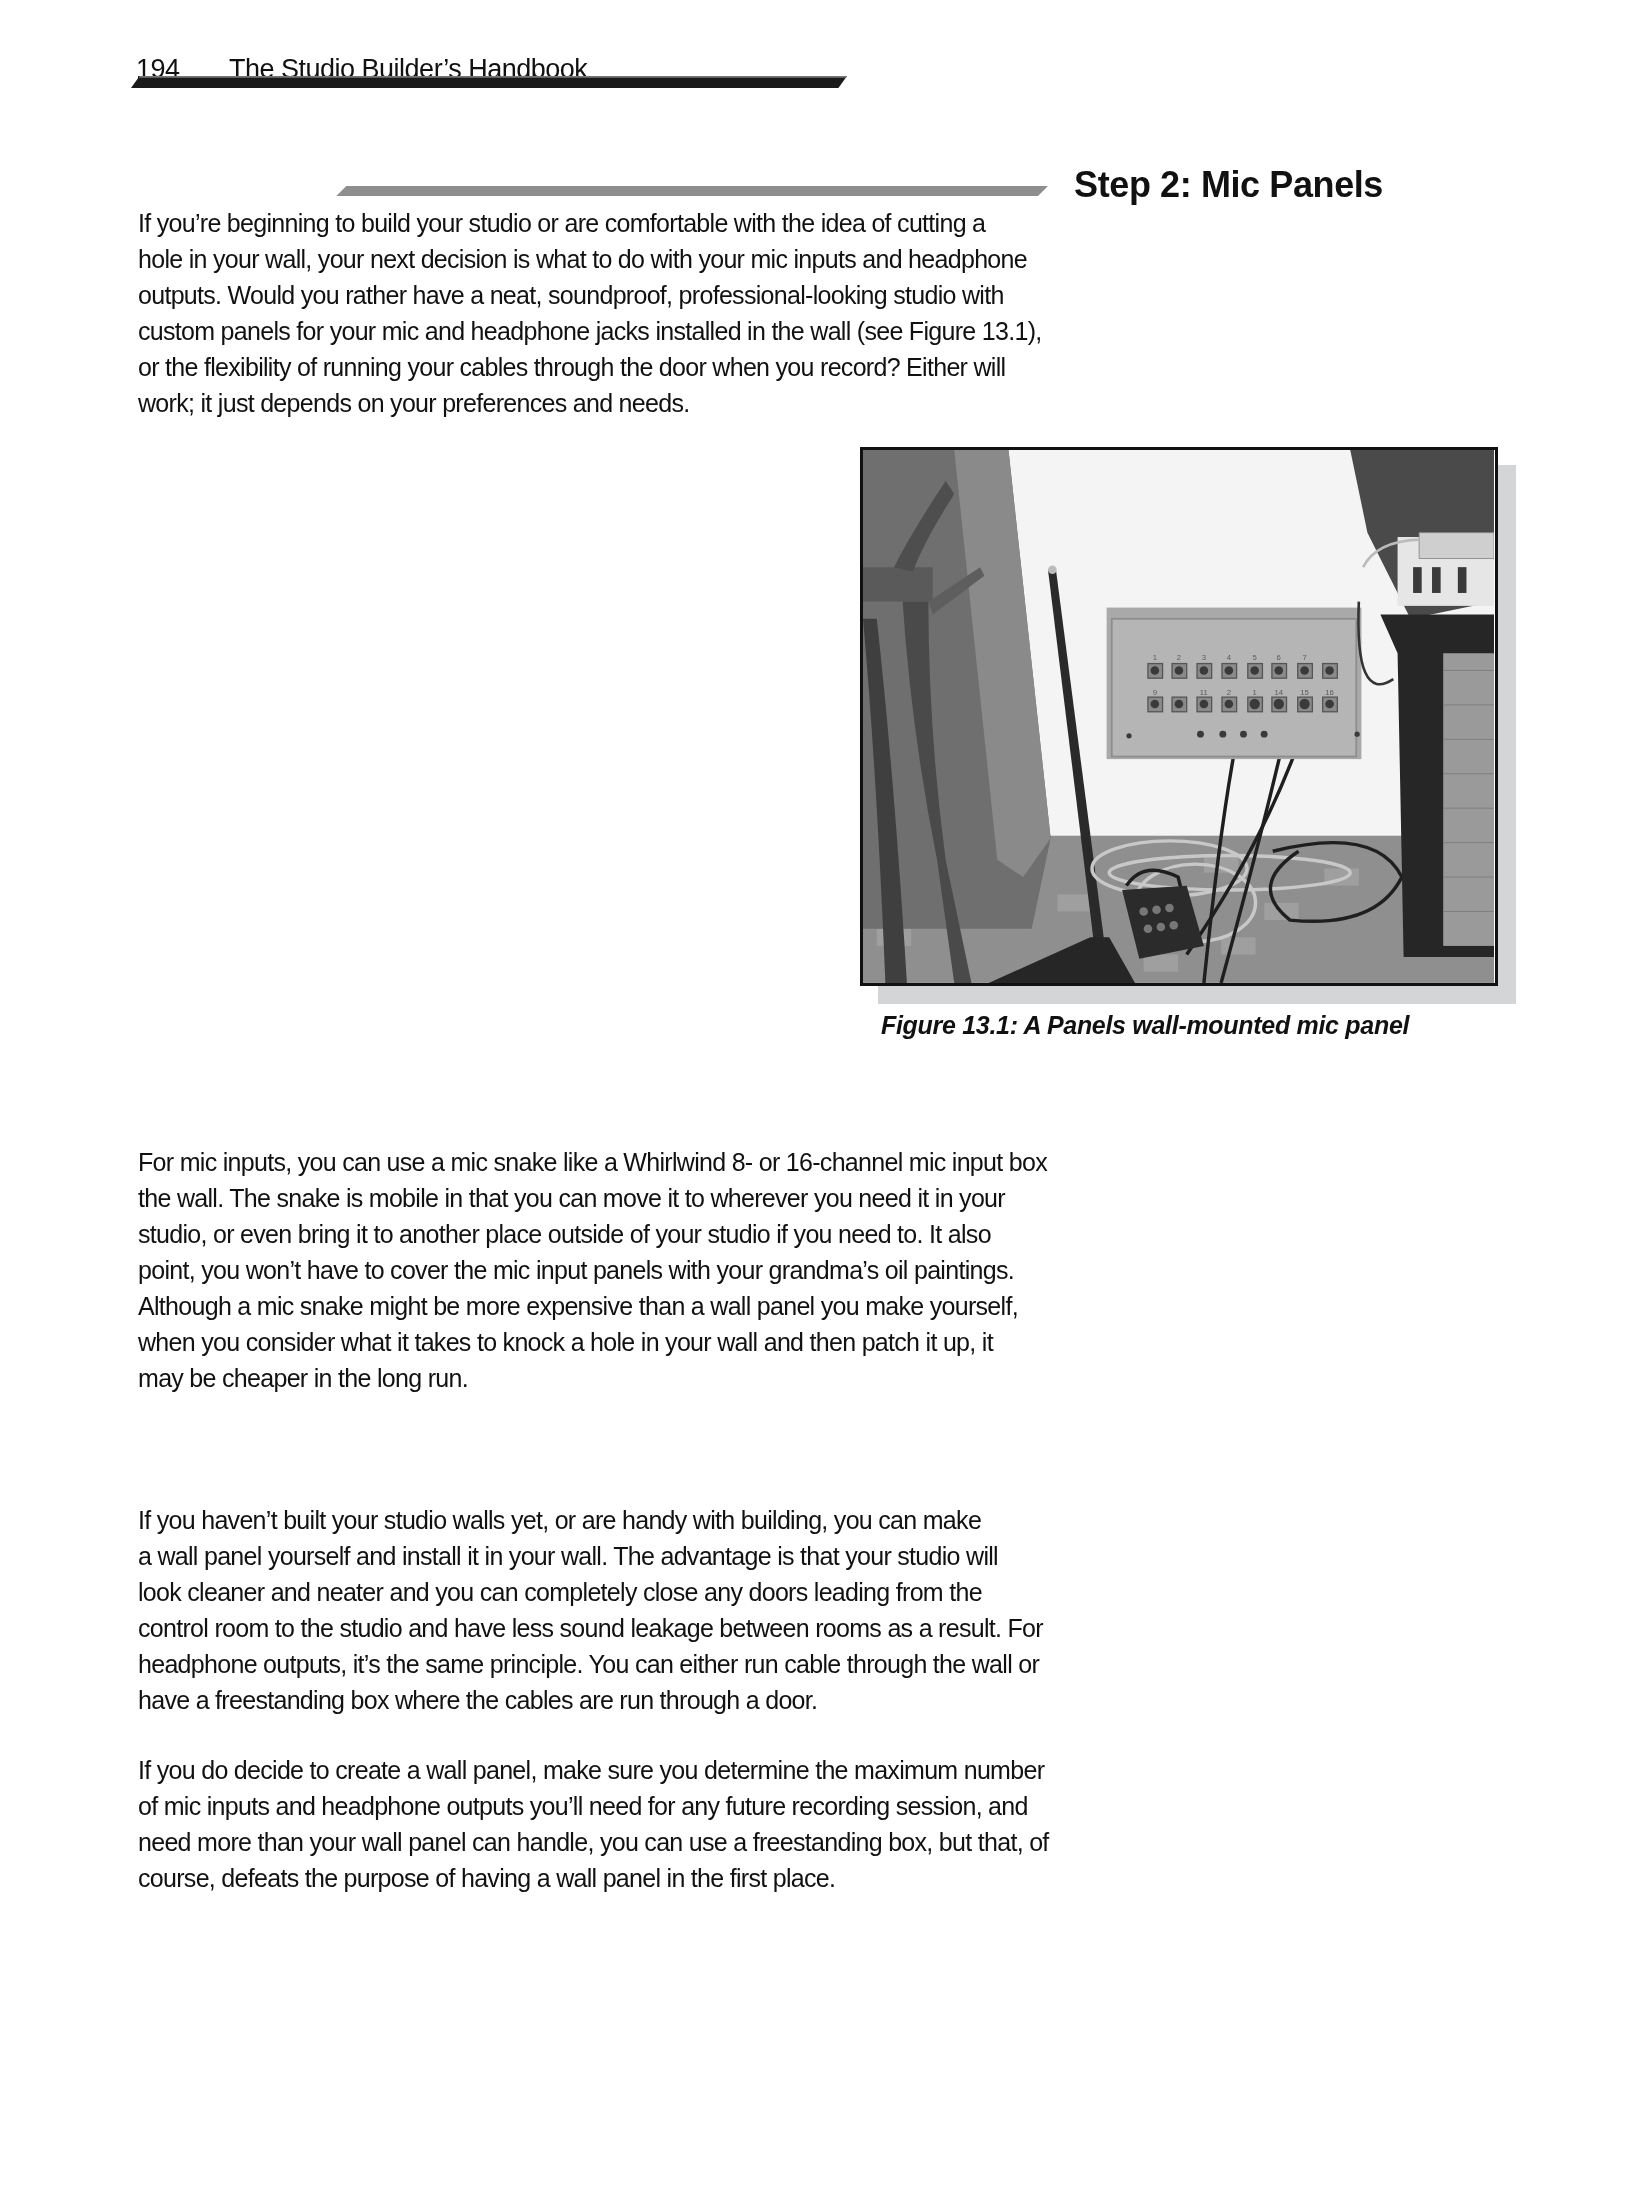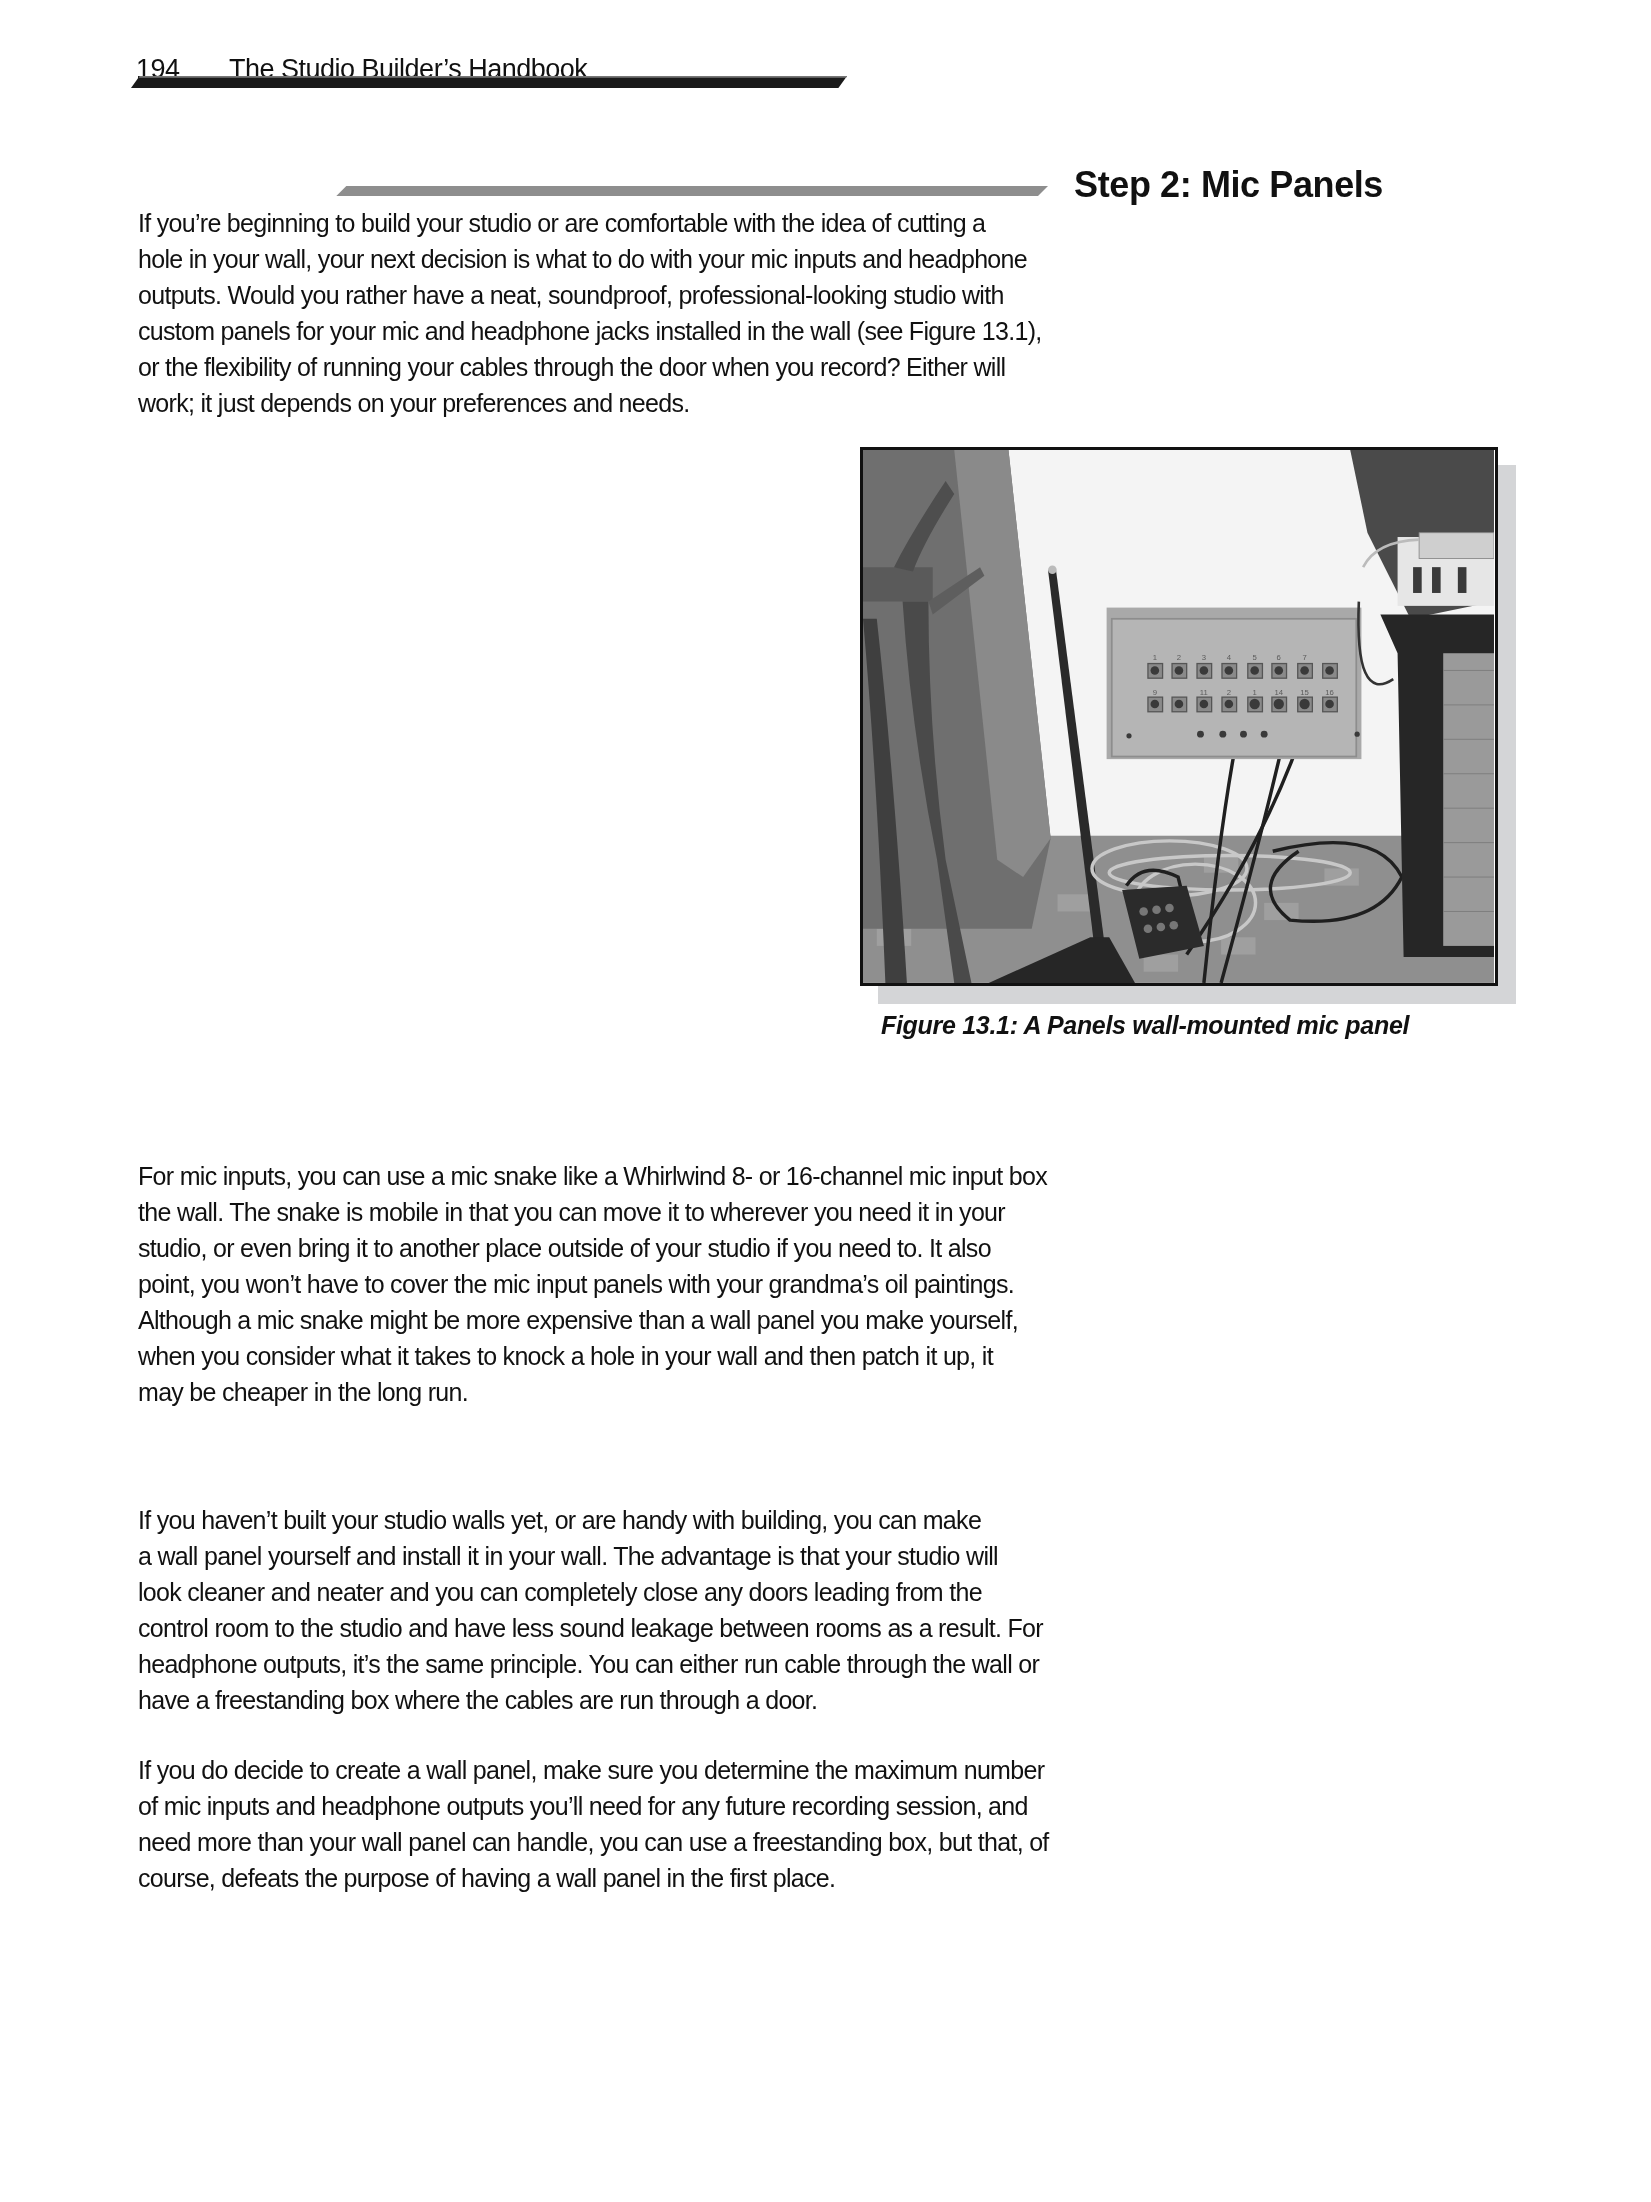--- a/index.html
+++ b/index.html
@@ -177,21 +177,21 @@
         <line x1="1678" y1="980" x2="1737" y2="980"></line>
       <line x1="1678" y1="1020" x2="1737" y2="1020"></line>
         <line x1="1678" y1="1060" x2="1737" y2="1060"></line>
     </g>
     <path d="M1585,660 Q1600,630 1650,628" fill="none" stroke="#bbb" stroke-width="3"></path>
     <path d="M1580,700 Q1575,820 1620,790" fill="none" stroke="#333" stroke-width="3"></path>
   </svg>
 </div>
 <div class="abs caption">Figure 13.1: A Panels wall-mounted mic panel</div>
 
-<div class="abs para" style="top:1144px;margin-top:14px;">
+<div class="abs para" style="top:1144px;">
   <span class="ln">For mic inputs, you can use a mic snake like a Whirlwind 8- or 16-channel mic input box</span>
   <span class="ln">the wall. The snake is mobile in that you can move it to wherever you need it in your</span>
   <span class="ln">studio, or even bring it to another place outside of your studio if you need to. It also</span>
   <span class="ln">point, you won’t have to cover the mic input panels with your grandma’s oil paintings.</span>
   <span class="ln">Although a mic snake might be more expensive than a wall panel you make yourself,</span>
   <span class="ln">when you consider what it takes to knock a hole in your wall and then patch it up, it</span>
   <span class="ln">may be cheaper in the long run.</span>
 </div>
 
 <div class="abs para" style="top:1502px;">

